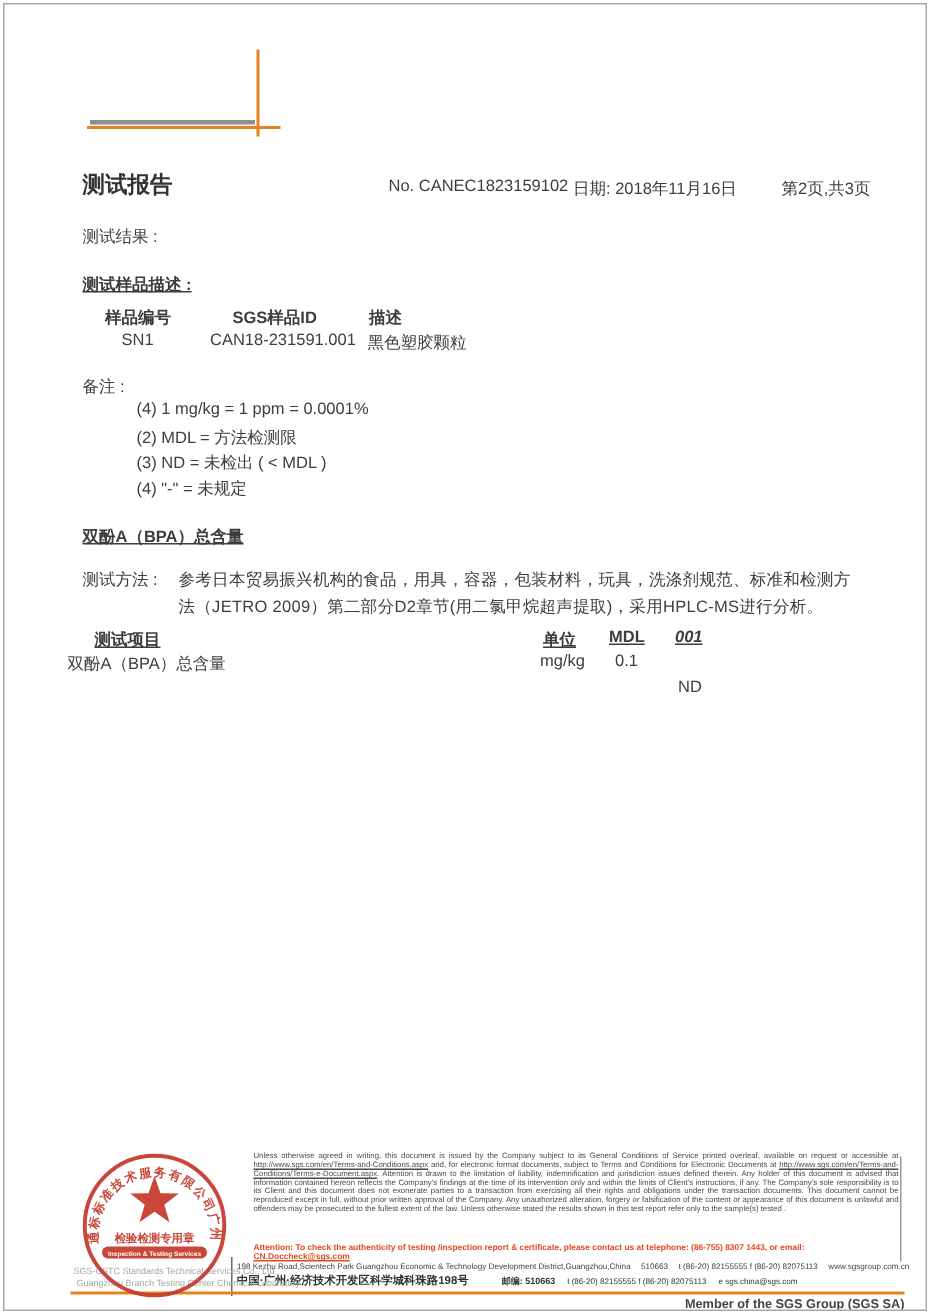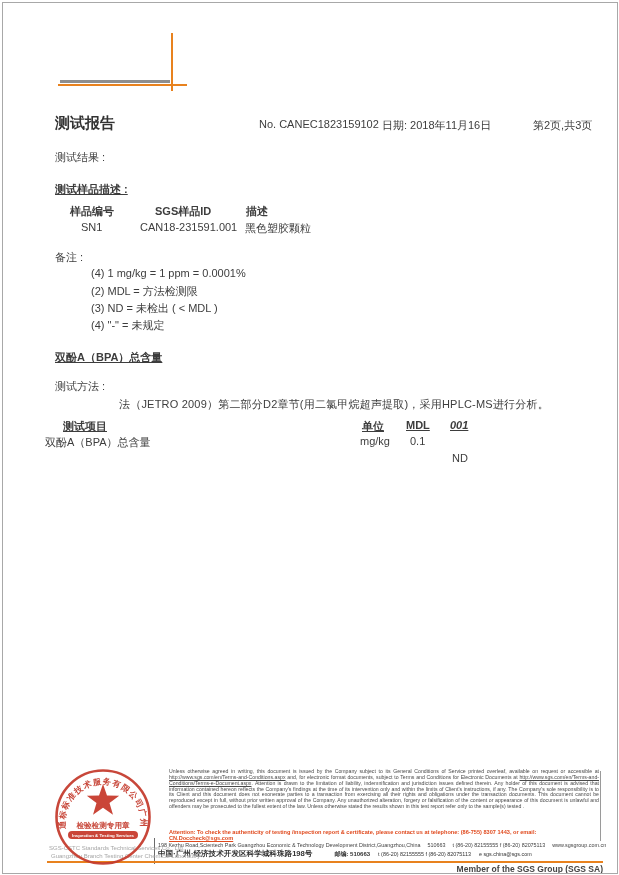--- a/index.html
+++ b/index.html
@@ -8,21 +8,21 @@
   .abs{position:absolute;white-space:nowrap;}
   
   .sgs-logo{left:76px;top:27px;font-size:52px;font-weight:bold;letter-spacing:-4px;color:#8e8e8e;line-height:48px;}
   .logo-underline{left:57px;top:77px;width:110px;height:3px;background:#8e8e8e;}
   .cross-h{left:55px;top:81px;width:129px;height:1.5px;background:#e8821e;}
   .cross-v{left:168px;top:30px;width:1.5px;height:58px;background:#e8821e;}
   
   .doc-title{left:52px;top:111px;font-size:15px;font-weight:bold;color:#333;}
   .report-no{left:220px;top:115px;font-size:11px;padding-left:36px;}
   .report-date{left:379px;top:115px;font-size:11px;}
-  .page-ind{left:530px;top:115px;font-size:11px;}
+  .page-ind{left:518px;top:115px;font-size:11px;}
   .lbl{font-size:11px;}
   .b{font-weight:bold;}
   .u{text-decoration:underline;text-align:center;}
   .i{font-style:italic;}
   
   .small-gap{letter-spacing:.2px;}
   
   .disclaimer{left:166px;top:766px;width:430px;font-size:5.2px;line-height:5.85px;color:#4a4a4a;text-align:justify;white-space:normal;}
   .attention{left:166px;top:826px;width:432px;font-size:5.6px;line-height:6.2px;font-weight:bold;color:#e04a1e;white-space:normal;}
   .addr-en{left:155px;top:839px;font-size:5.4px;color:#3f3f3f;}
@@ -62,20 +62,21 @@
   <div class="abs lbl" style="left:242px;top:218px;">黑色塑胶颗粒</div>
 
   <div class="abs lbl" style="left:52px;top:247px;">备注 :</div>
   <div class="abs lbl" style="left:88px;top:264px;">(4) 1 mg/kg = 1 ppm = 0.0001%</div>
   <div class="abs lbl" style="left:88px;top:281px;">(2) MDL = 方法检测限</div>
   <div class="abs lbl" style="left:88px;top:298px;">(3) ND = 未检出 ( &lt; MDL )</div>
   <div class="abs lbl" style="left:88px;top:315px;">(4) "-" = 未规定</div>
 
   <div class="abs lbl b u" style="left:52px;top:347px;">双酚A（BPA）总含量</div>
   <div class="abs lbl" style="left:52px;top:376px;">测试方法 :</div>
+  <div class="abs lbl small-gap" style="left:116px;top:376px;">参考日本贸易振兴机构的食品，用具，容器，包装材料，玩具，洗涤剂规范、标准和检测方</div>
   <div class="abs lbl small-gap" style="left:116px;top:394px;">法（JETRO 2009）第二部分D2章节(用二氯甲烷超声提取)，采用HPLC-MS进行分析。</div>
 
   <div class="abs lbl b u" style="left:60px;top:416px;">测试项目</div>
   <div class="abs lbl b u" style="left:359px;top:416px;">单位</div>
   <div class="abs lbl b u" style="left:403px;top:416px;">MDL</div>
   <div class="abs lbl b u i" style="left:447px;top:416px;">001</div>
   <div class="abs lbl" style="left:42px;top:432px;">双酚A（BPA）总含量</div>
   <div class="abs lbl" style="left:357px;top:432px;">mg/kg</div>
   <div class="abs lbl" style="left:407px;top:432px;">0.1</div>
   <div class="abs lbl" style="left:449px;top:432px;margin-top:17px;">ND</div>

